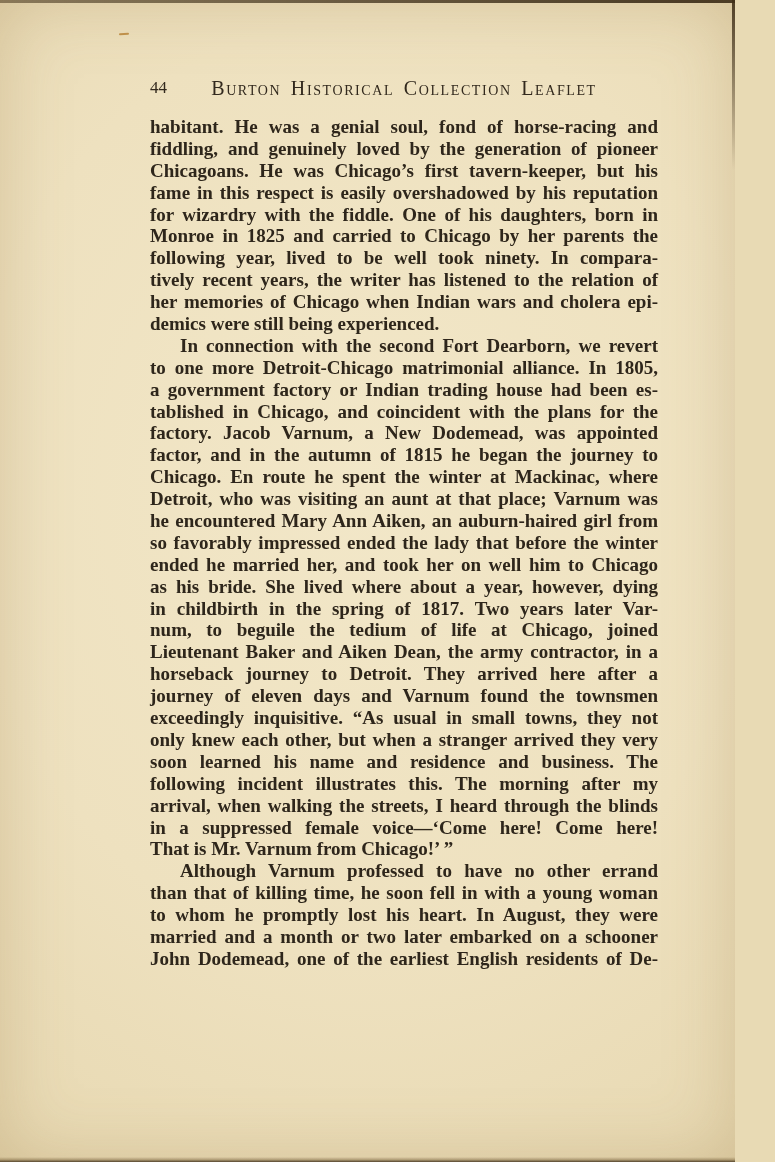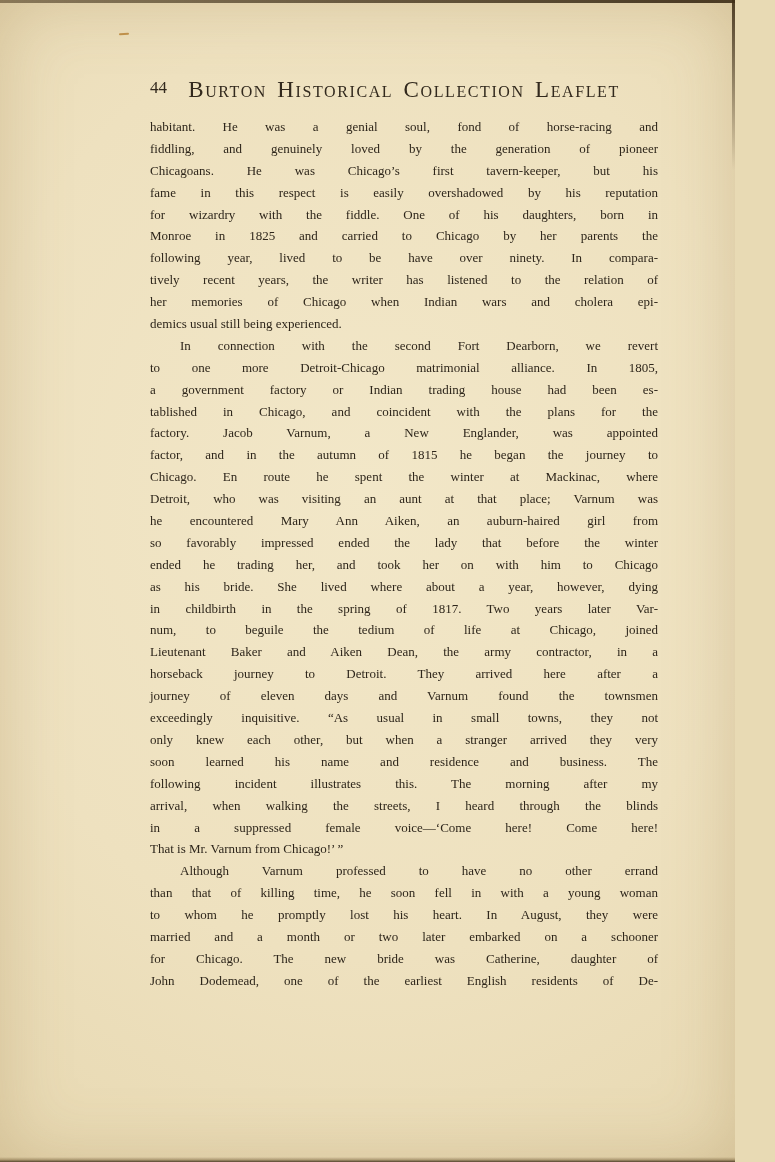--- a/index.html
+++ b/index.html
@@ -47,29 +47,30 @@
     position: absolute; top: 77px; left: 150px; width: 508px; height: 20px;
     color: #32291d;
   }
   .page-number {
     position: absolute; left: 0; top: 1px;
     font-size: 17px;
   }
   .header-title {
     display: block; text-align: center;
     font-variant: small-caps;
-    font-size: 23px;
+    font-size: 20px;
     letter-spacing: 1.6px;
     word-spacing: 3px;
   }
   
   .text-block {
     position: absolute; top: 116px; left: 150px; width: 508px;
     color: #2e261b;
-    font-size: 13px;
+    font-size: 19px;
+    font-weight: bold;
   }
   .line {
     height: 21.9px;
     line-height: 21.9px;
     text-align: justify;
     text-align-last: justify;
   }
   .line.indent { text-indent: 30px; }
   .line.nojust { text-align-last: left; }
 </style>
@@ -88,53 +89,52 @@
   </header>
 
   <main class="text-block">
       <div class="paragraph">
         <div class="line">habitant.  He was a genial soul, fond of horse-racing and</div>
         <div class="line">fiddling, and genuinely loved by the generation of pioneer</div>
         <div class="line">Chicagoans.  He was Chicago’s first tavern-keeper, but his</div>
         <div class="line">fame in this respect is easily overshadowed by his reputation</div>
         <div class="line">for wizardry with the fiddle.  One of his daughters, born in</div>
         <div class="line">Monroe in 1825 and carried to Chicago by her parents the</div>
-        <div class="line">following year, lived to be have over ninety.  In compara-</div>
+        <div class="line">following year, lived to be well took ninety.  In compara-</div>
         <div class="line">tively recent years, the writer has listened to the relation of</div>
         <div class="line">her memories of Chicago when Indian wars and cholera epi-</div>
-        <div class="line nojust">demics usual still being experienced.</div>
+        <div class="line nojust">demics were still being experienced.</div>
       </div>
       <div class="paragraph">
         <div class="line indent">In connection with the second Fort Dearborn, we revert</div>
         <div class="line">to one more Detroit-Chicago matrimonial alliance.  In 1805,</div>
         <div class="line">a government factory or Indian trading house had been es-</div>
         <div class="line">tablished in Chicago, and coincident with the plans for the</div>
-        <div class="line">factory.  Jacob Varnum, a New Englander, was appointed</div>
+        <div class="line">factory.  Jacob Varnum, a New Dodemead, was appointed</div>
         <div class="line">factor, and in the autumn of 1815 he began the journey to</div>
         <div class="line">Chicago.  En route he spent the winter at Mackinac, where</div>
         <div class="line">Detroit, who was visiting an aunt at that place; Varnum was</div>
         <div class="line">he encountered Mary Ann Aiken, an auburn-haired girl from</div>
         <div class="line">so favorably impressed ended the lady that before the winter</div>
-        <div class="line">ended he trading her, and took her on with him to Chicago</div>
+        <div class="line">ended he married her, and took her on well him to Chicago</div>
         <div class="line">as his bride.  She lived where about a year, however, dying</div>
         <div class="line">in childbirth in the spring of 1817.  Two years later Var-</div>
         <div class="line">num, to beguile the tedium of life at Chicago, joined</div>
         <div class="line">Lieutenant Baker and Aiken Dean, the army contractor, in a</div>
         <div class="line">horseback journey to Detroit.  They arrived here after a</div>
         <div class="line">journey of eleven days and Varnum found the townsmen</div>
         <div class="line">exceedingly inquisitive.  “As usual in small towns, they not</div>
         <div class="line">only knew each other, but when a stranger arrived they very</div>
         <div class="line">soon learned his name and residence and business.  The</div>
         <div class="line">following incident illustrates this.  The morning after my</div>
         <div class="line">arrival, when walking the streets, I heard through the blinds</div>
         <div class="line">in a suppressed female voice—‘Come here!  Come here!</div>
         <div class="line nojust">That is Mr. Varnum from Chicago!’ ”</div>
       </div>
       <div class="paragraph">
         <div class="line indent">Although Varnum professed to have no other errand</div>
         <div class="line">than that of killing time, he soon fell in with a young woman</div>
         <div class="line">to whom he promptly lost his heart.  In August, they were</div>
         <div class="line">married and a month or two later embarked on a schooner</div>
-        <div class="line">for Chicago.  The new bride was Catherine, daughter of</div>
         <div class="line">John Dodemead, one of the earliest English residents of De-</div>
       </div>
     </main>
 </div>
 
 </body></html>

